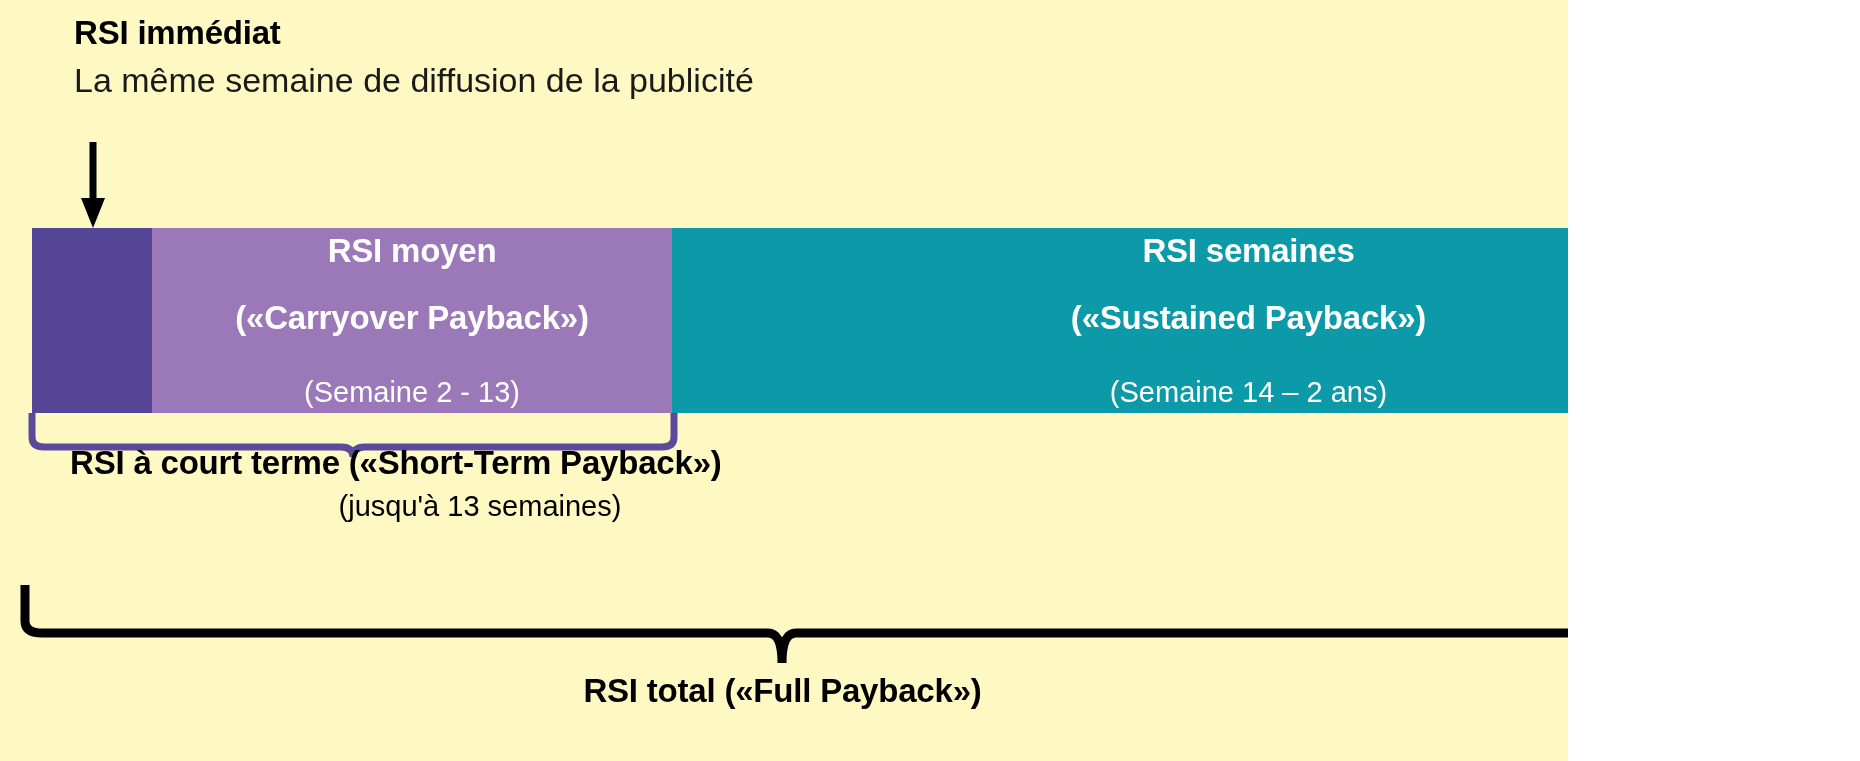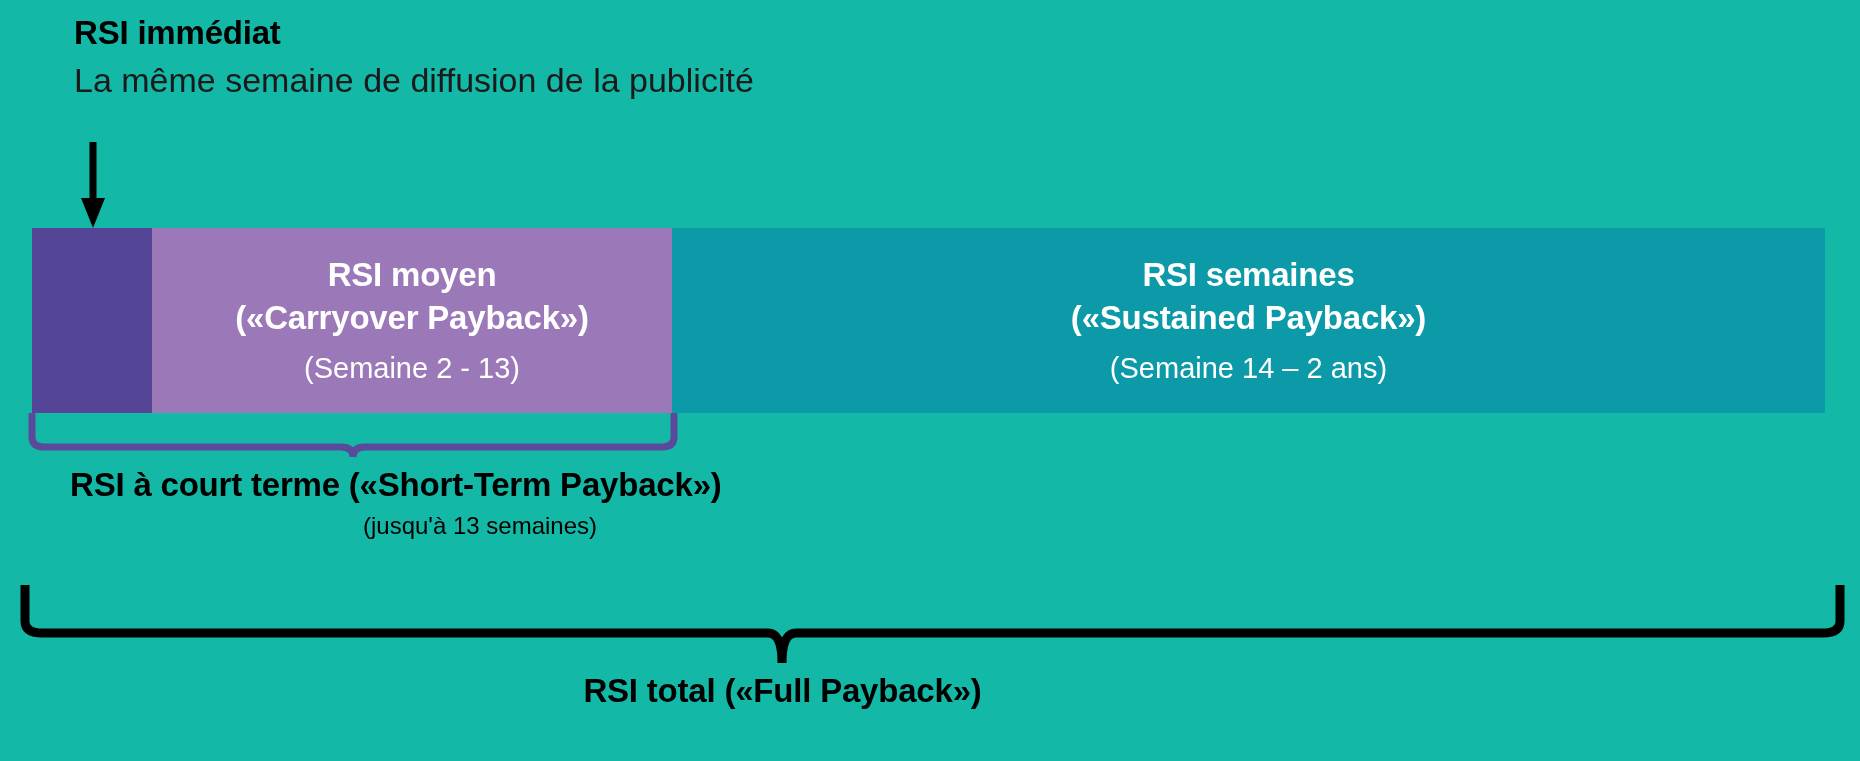--- a/index.html
+++ b/index.html
@@ -6,24 +6,24 @@
     margin: 0;
     padding: 0;
     background: #ffffff;
   }
   body {
     font-family: "Liberation Sans", sans-serif;
     color: #000000;
   }
   #stage {
     position: relative;
-    width: 1860px;
+    width: 1568px;
     height: 761px;
     overflow: hidden;
-    background: #14b8a6;
+    background: #fef9c3;
   }
 
   
   .callout {
     position: absolute;
     left: 74px;
     top: 12px;
     width: 820px;
   }
   .callout-title {
@@ -62,20 +62,21 @@
     flex-direction: row;
   }
   .seg {
     height: 100%;
     display: flex;
     flex-direction: column;
     align-items: center;
     justify-content: center;
     box-sizing: border-box;
     overflow: hidden;
+    gap: 24px;
   }
   .seg-immediate { width: 120px; }
   .seg-carryover { width: 520px; }
   .seg-sustained { flex: 1 1 auto; }
 
   .seg-title {
     color: #ffffff;
     font-size: 33px;
     font-weight: bold;
     line-height: 1.3;
@@ -97,35 +98,35 @@
   .brace-short {
     position: absolute;
     left: 28px;
     top: 413px;
     width: 650px;
     height: 46px;
   }
   .short-label {
     position: absolute;
     left: 0px;
-    top: 464px;
+    top: 442px;
     width: 1000px;
     text-align: left;
     padding-left: 70px;
     box-sizing: border-box;
   }
   .short-title {
     font-size: 33px;
     font-weight: bold;
     line-height: 1.3;
     letter-spacing: -0.2px;
     white-space: nowrap;
   }
   .short-sub {
-    font-size: 24px;
+    font-size: 29px;
     font-weight: normal;
     line-height: 1.3;
     text-align: center;
     white-space: nowrap;
     padding-right: 110px;
     margin-top: 3px;
   }
 
   
   .brace-full {

